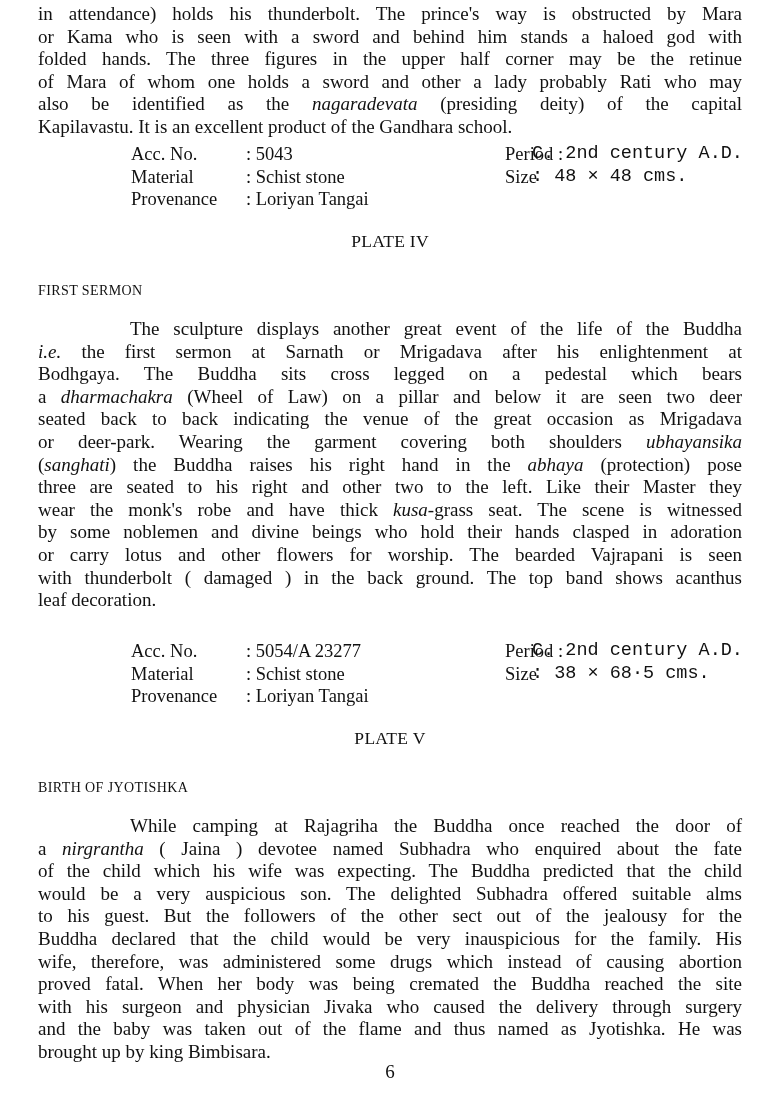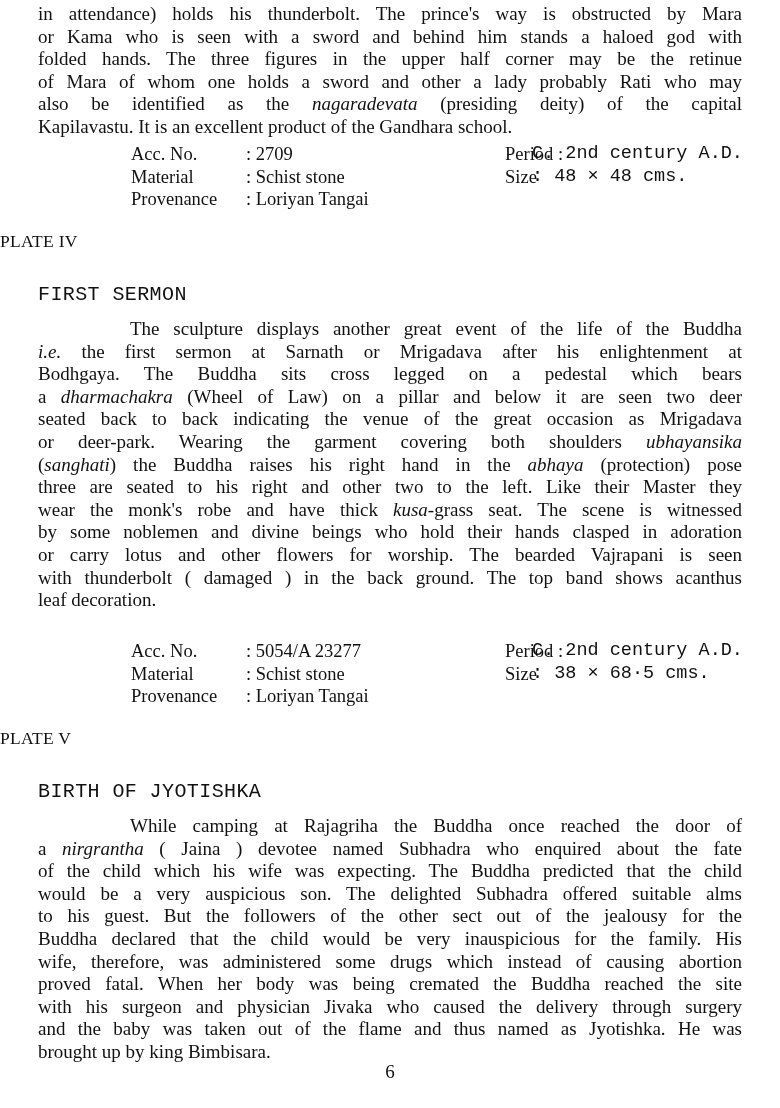--- a/index.html
+++ b/index.html
@@ -19,25 +19,25 @@
   .meta {
     position: absolute; left: 131px; width: 620px;
     font-size: 18.5px; line-height: 22.6px;
   }
   .meta .row { position: relative; height: 22.6px; }
   .meta .k { position: absolute; left: 0; }
   .meta .v { position: absolute; left: 115px; }
   .meta .k2 { position: absolute; left: 342px; margin-left: 32px; }
   .meta .v2 { position: absolute; left: 401px; font-family: Liberation Mono, monospace; }
   .plate {
-    position: absolute; left: 0; width: 780px; 
+    position: absolute; left: 0; width: 780px; text-align: center;
     font-size: 17.5px; letter-spacing: 0.3px;
   }
   .heading {
-    position: absolute; left: 38px; font-size: 20px; letter-spacing: 0.4px; font-family: Liberation Mono, monospace;
+    position: absolute; left: 38px; font-size: 14px; letter-spacing: 0.4px;
   }
   .pagenum {
     position: absolute; left: 0; width: 780px; text-align: center; font-size: 19px;
   }
   i { font-style: italic; }
 </style>
 </head>
 <body>
 
 <div class="block" style="top:3px;" id="p-cont">
@@ -45,21 +45,21 @@
     <span class="line">or Kama who is seen with a sword and behind him stands a haloed god with</span>
     <span class="line">folded hands. The three figures in the upper half corner may be the retinue</span>
     <span class="line">of Mara of whom one holds a sword and other a lady probably Rati who may</span>
     <span class="line">also be identified as the <i>nagaradevata</i> (presiding deity) of the capital</span>
     <span class="line last">Kapilavastu. It is an excellent product of the Gandhara school.</span>
   </div>
 
 <div class="meta" style="top:143px;">
   <div class="row">
     <span class="k">Acc. No.</span>
-    <span class="v">: 2709</span>
+    <span class="v">: 5043</span>
     <span class="k2">Period :</span>
     <span class="v2">C. 2nd century A.D.</span>
   </div>
   <div class="row">
     <span class="k">Material</span>
     <span class="v">: Schist stone</span>
     <span class="k2">Size</span>
     <span class="v2">:  48 × 48  cms.</span>
   </div>
   <div class="row">

